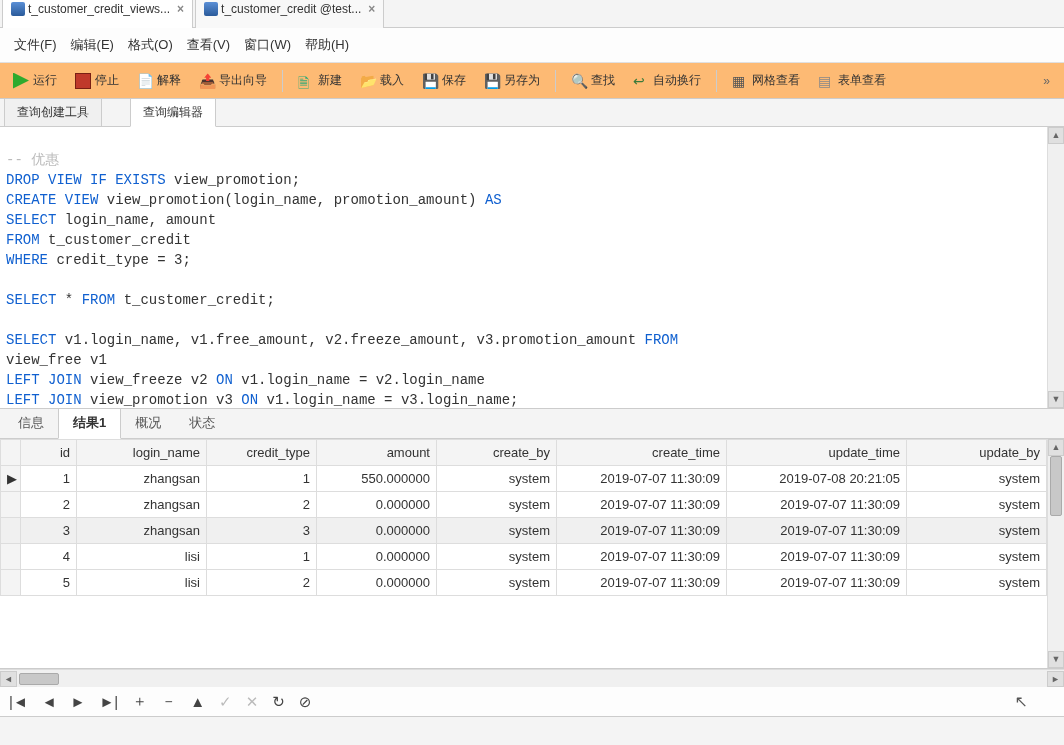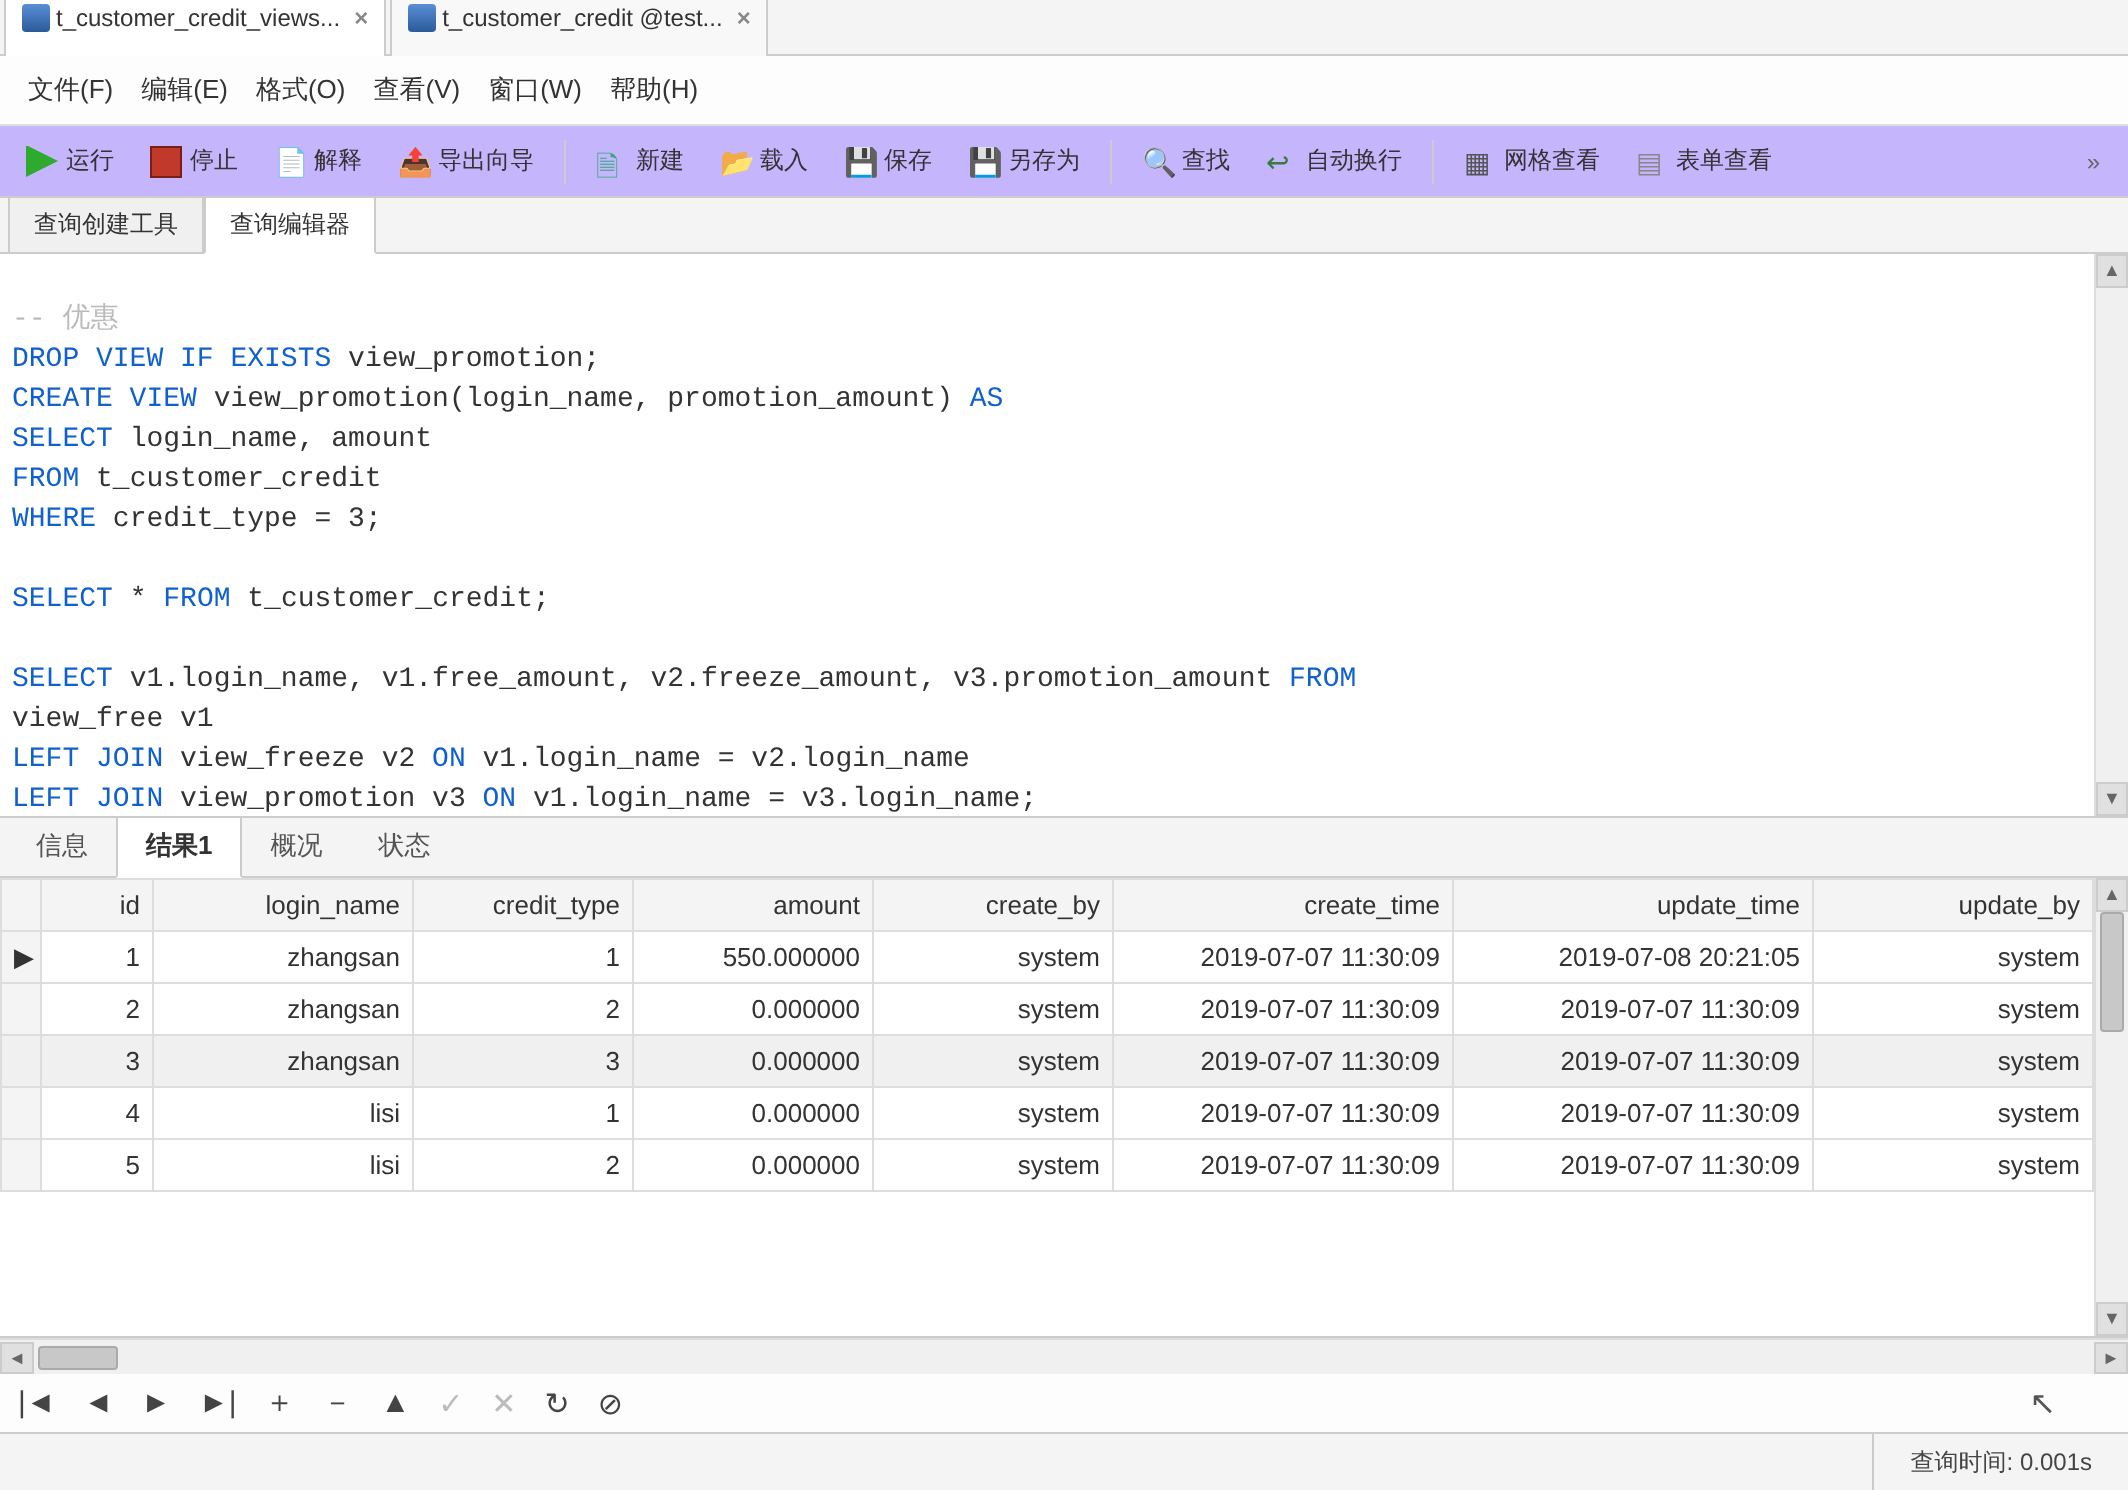--- a/index.html
+++ b/index.html
@@ -50,21 +50,21 @@
     padding: 8px 14px 8px 14px;
     background: #fdfdfd;
     border-bottom: 1px solid #e0e0e0;
     font-size: 13px;
   }
   
   .toolbar {
     display: flex;
     align-items: center;
     padding: 4px 6px;
-    background: #c4b5fd;
+    background: #fdba74;
     border-bottom: 1px solid #ccc;
     gap: 4px;
     height: 36px;
   }
   .tbtn {
     display: flex;
     align-items: center;
     gap: 4px;
     padding: 4px 6px;
     cursor: pointer;
@@ -101,20 +101,21 @@
     border:1px solid #ccc;
     border-bottom:none;
     background:#f0f0f0;
     cursor:pointer;
     font-size:12px;
   }
   .inner-tab.active {
     background:#fff;
     border-bottom:1px solid #fff;
     margin-bottom:-1px;
+    margin-left:28px;
   }
   
   .editor {
     display:flex;
     background:#fff;
     border-bottom:1px solid #ccc;
     height:282px;
     position:relative;
     overflow:hidden;
   }
@@ -490,14 +491,13 @@
   <span class="nbtn">▲</span>
   <span class="nbtn dim">✓</span>
   <span class="nbtn dim">✕</span>
   <span class="nbtn">↻</span>
   <span class="nbtn">⊘</span>
   <span class="cursor-icon">↖</span>
 </div>
 
 <div class="statusbar">
   <div class="spacer"></div>
-  <div class="cell">查询时间: 0.001s</div>
 </div>
 
 </body></html>

